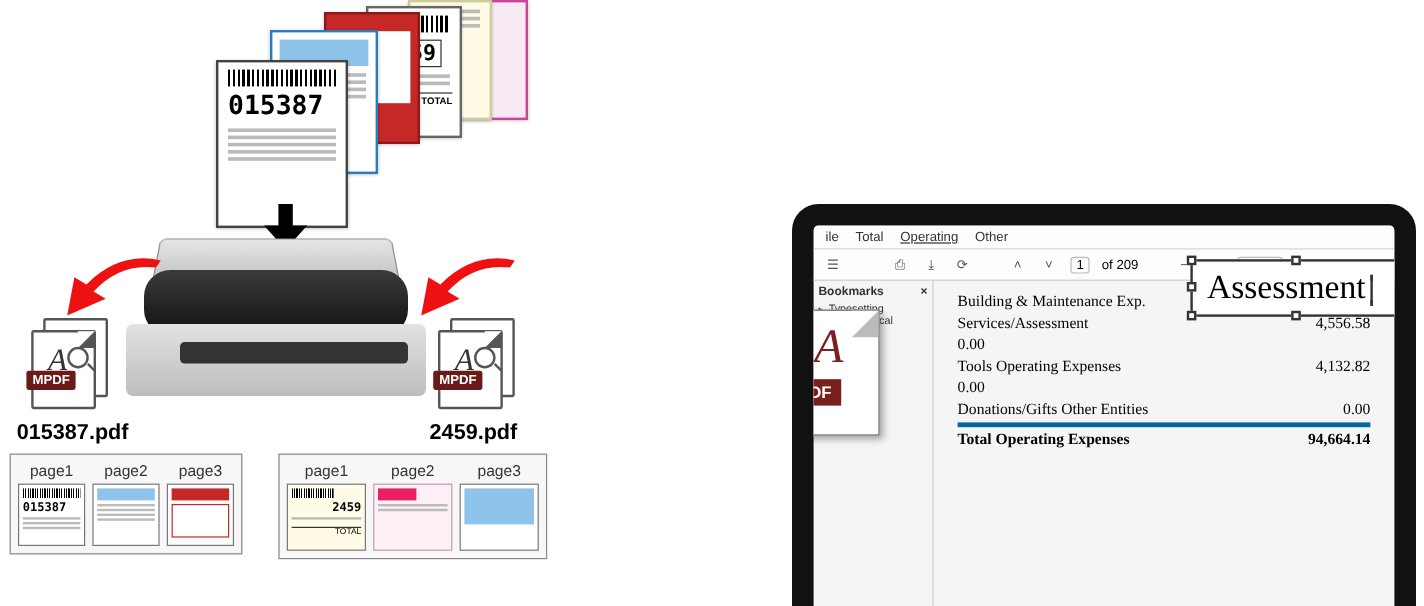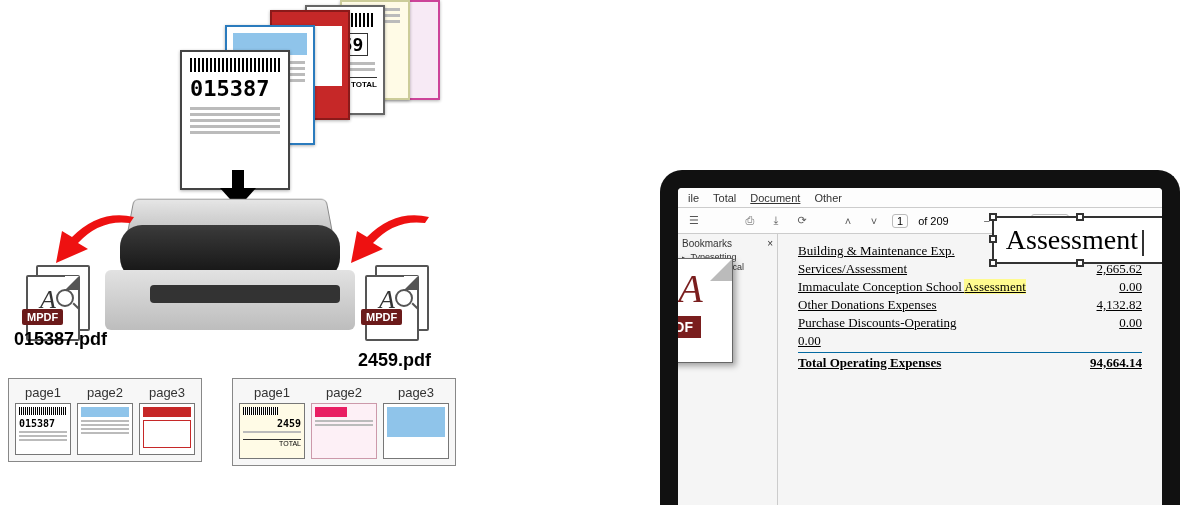--- a/index.html
+++ b/index.html
@@ -57,21 +57,21 @@
   .pdf-icon .page.front{ left:0; top:10px;}
   .pdf-icon .page.front::after{ content:''; position:absolute; right:-1px; top:-1px; width:14px; height:14px;
      background:linear-gradient(135deg,#fff 49%, #555 51%);}
   .pdf-icon .a { position:absolute; left:14px; top:20px; font-family:"Times New Roman",serif; font-style:italic; font-size:26px; color:#333;}
   .pdf-icon .mag { position:absolute; left:30px; top:24px; width:18px; height:18px; border:2px solid #555; border-radius:50%;}
   .pdf-icon .mag::after{content:''; position:absolute; left:14px; top:14px; width:8px; height:2px; background:#555; transform:rotate(45deg);}
   .pdf-icon .badge { position:absolute; left:-4px; top:44px; background:#6b1a1a; color:#fff; font-size:11px; font-weight:bold; padding:2px 5px; border-radius:2px;}
   .pdf-icon.left  { left:26px;  top:265px;}
   .pdf-icon.right { left:365px; top:265px;}
   .pdf-label { position:absolute; font-weight:bold; font-size:18px;}
-  .pdf-label.left { left:14px; top:329px;}
+  .pdf-label.left { left:14px; top:350px;}
   .pdf-label.right{ left:358px; top:350px;}
 
   
   .group { position:absolute; border:1px solid #888; padding:6px; background:#f7f7f7; display:flex; gap:6px;}
   .group.left { left:8px;  top:378px;}
   .group.right{ left:232px; top:378px;}
   .pg { width:56px; }
   .group.right .pg { width:66px;}
   .pg .lbl { font-size:13px; color:#333; text-align:center; margin-bottom:3px;}
   .pg .thumb { height:52px; border:1px solid #777; background:#fff; position:relative; overflow:hidden;}
@@ -86,27 +86,27 @@
             border:18px solid #111; border-bottom:none; border-radius:22px 22px 0 0;
             background:#f5f5f5; overflow:hidden;}
   .laptop::before{ content:''; position:absolute; left:50%; top:-13px; width:8px; height:8px; background:#333; border-radius:50%; transform:translateX(-50%);}
   .menubar { height:20px; background:#fdfdfd; font-size:11px; display:flex; align-items:center; gap:14px; padding:0 10px; border-bottom:1px solid #ccc; color:#333;}
   .menubar span.active{ text-decoration:underline; }
   .toolbar { height:26px; background:#fdfdfd; display:flex; align-items:center; gap:10px; padding:0 8px; border-bottom:1px solid #ccc; font-size:11px;}
   .toolbar .ic { width:16px; height:16px; display:inline-flex; align-items:center; justify-content:center; color:#555;}
   .toolbar .pagectl { border:1px solid #bbb; border-radius:3px; padding:0 4px;}
   .content { position:relative; height:calc(100% - 46px); display:flex;}
   .sidebar { width:100px; border-right:1px solid #ccc; padding:4px; font-size:10px; color:#333;}
-  .sidebar .title{ font-weight:normal; display:flex; justify-content:space-between;}
+  .sidebar .title{ font-weight:bold; display:flex; justify-content:space-between;}
   .sidebar .row { display:flex; gap:4px; margin-top:4px;}
   .sidebar .row::before{content:'▸'; font-size:9px;}
   .docview { flex:1; padding:8px 20px; font-family:"Times New Roman",serif; font-size:13px;}
-  .docview .line { display:flex; justify-content:space-between; white-space:nowrap; padding:1px 0;text-decoration:underline;}
+  .docview .line { display:flex; justify-content:space-between; white-space:nowrap; padding:1px 0;}
   .docview .hi { background: #fffb8f;}
-  .docview .total { border-top:1px solid #0369a1; margin-top:2px; padding-top:2px;}
+  .docview .total { border-top:4px solid #0369a1; margin-top:2px; padding-top:2px;}
   .docview .total span:first-child{ font-weight:bold;}
   .docview .total span:last-child{ font-weight:bold;}
 
   
   .searchbox { position:absolute; right:-8px; top:28px; border:2px solid #333; background:#fff;
                padding:6px 24px 6px 12px; font-family:"Times New Roman",serif; font-size:28px; }
   .searchbox .caret { display:inline-block; width:2px; height:26px; border-left:2px solid #333;
                       border-top:5px solid #333; border-bottom:5px solid #333; vertical-align:middle; margin-left:4px;}
   .handle { position:absolute; width:8px; height:8px; background:#fff; border:2px solid #333;}
   .h-tl{left:-5px;top:-5px;} .h-tm{left:50%;top:-5px;margin-left:-5px;} .h-tr{right:-5px;top:-5px;}
@@ -271,21 +271,21 @@
           <div style="margin:3px;height:30px;background:#8fc4ea"></div>
         </div>
     </div>
   </div>
 </div>
 
 <div class="laptop">
   <div class="menubar">
     <span>ile</span>
     <span>Total</span>
-    <span class="active">Document</span>
+    <span class="active">Operating</span>
     <span>Other</span>
   </div>
   <div class="toolbar">
     <span class="ic">☰</span>
     <span style="flex:0 0 20px"></span>
     <span class="ic">⎙</span>
     <span class="ic">⤓</span>
     <span class="ic">⟳</span>
     <span style="flex:0 0 10px"></span>
     <span class="ic">˄</span>
@@ -312,35 +312,34 @@
       </div>
     </div>
 
     <div class="docview">
       <div class="line">
           <span>Building &amp; Maintenance Exp.</span>
           <span></span>
         </div>
       <div class="line">
           <span>Services/Assessment</span>
-          <span>2,665.62</span>
-        </div>
-      <div class="line">
-          <span><span>Immaculate Conception School </span><span class="hi">Assessment</span></span>
+          <span>4,556.58</span>
+        </div>
+      <div class="line">
           <span>0.00</span>
         </div>
       <div class="line">
-          <span>Other Donations Expenses</span>
+          <span>Tools Operating Expenses</span>
           <span>4,132.82</span>
         </div>
       <div class="line">
-          <span>Purchase Discounts-Operating</span>
           <span>0.00</span>
         </div>
       <div class="line">
+          <span>Donations/Gifts Other Entities</span>
           <span>0.00</span>
         </div>
       <div class="line total">
           <span>Total Operating Expenses</span>
           <span>94,664.14</span>
         </div>
     </div>
   </div>
 
   <div class="searchbox">

